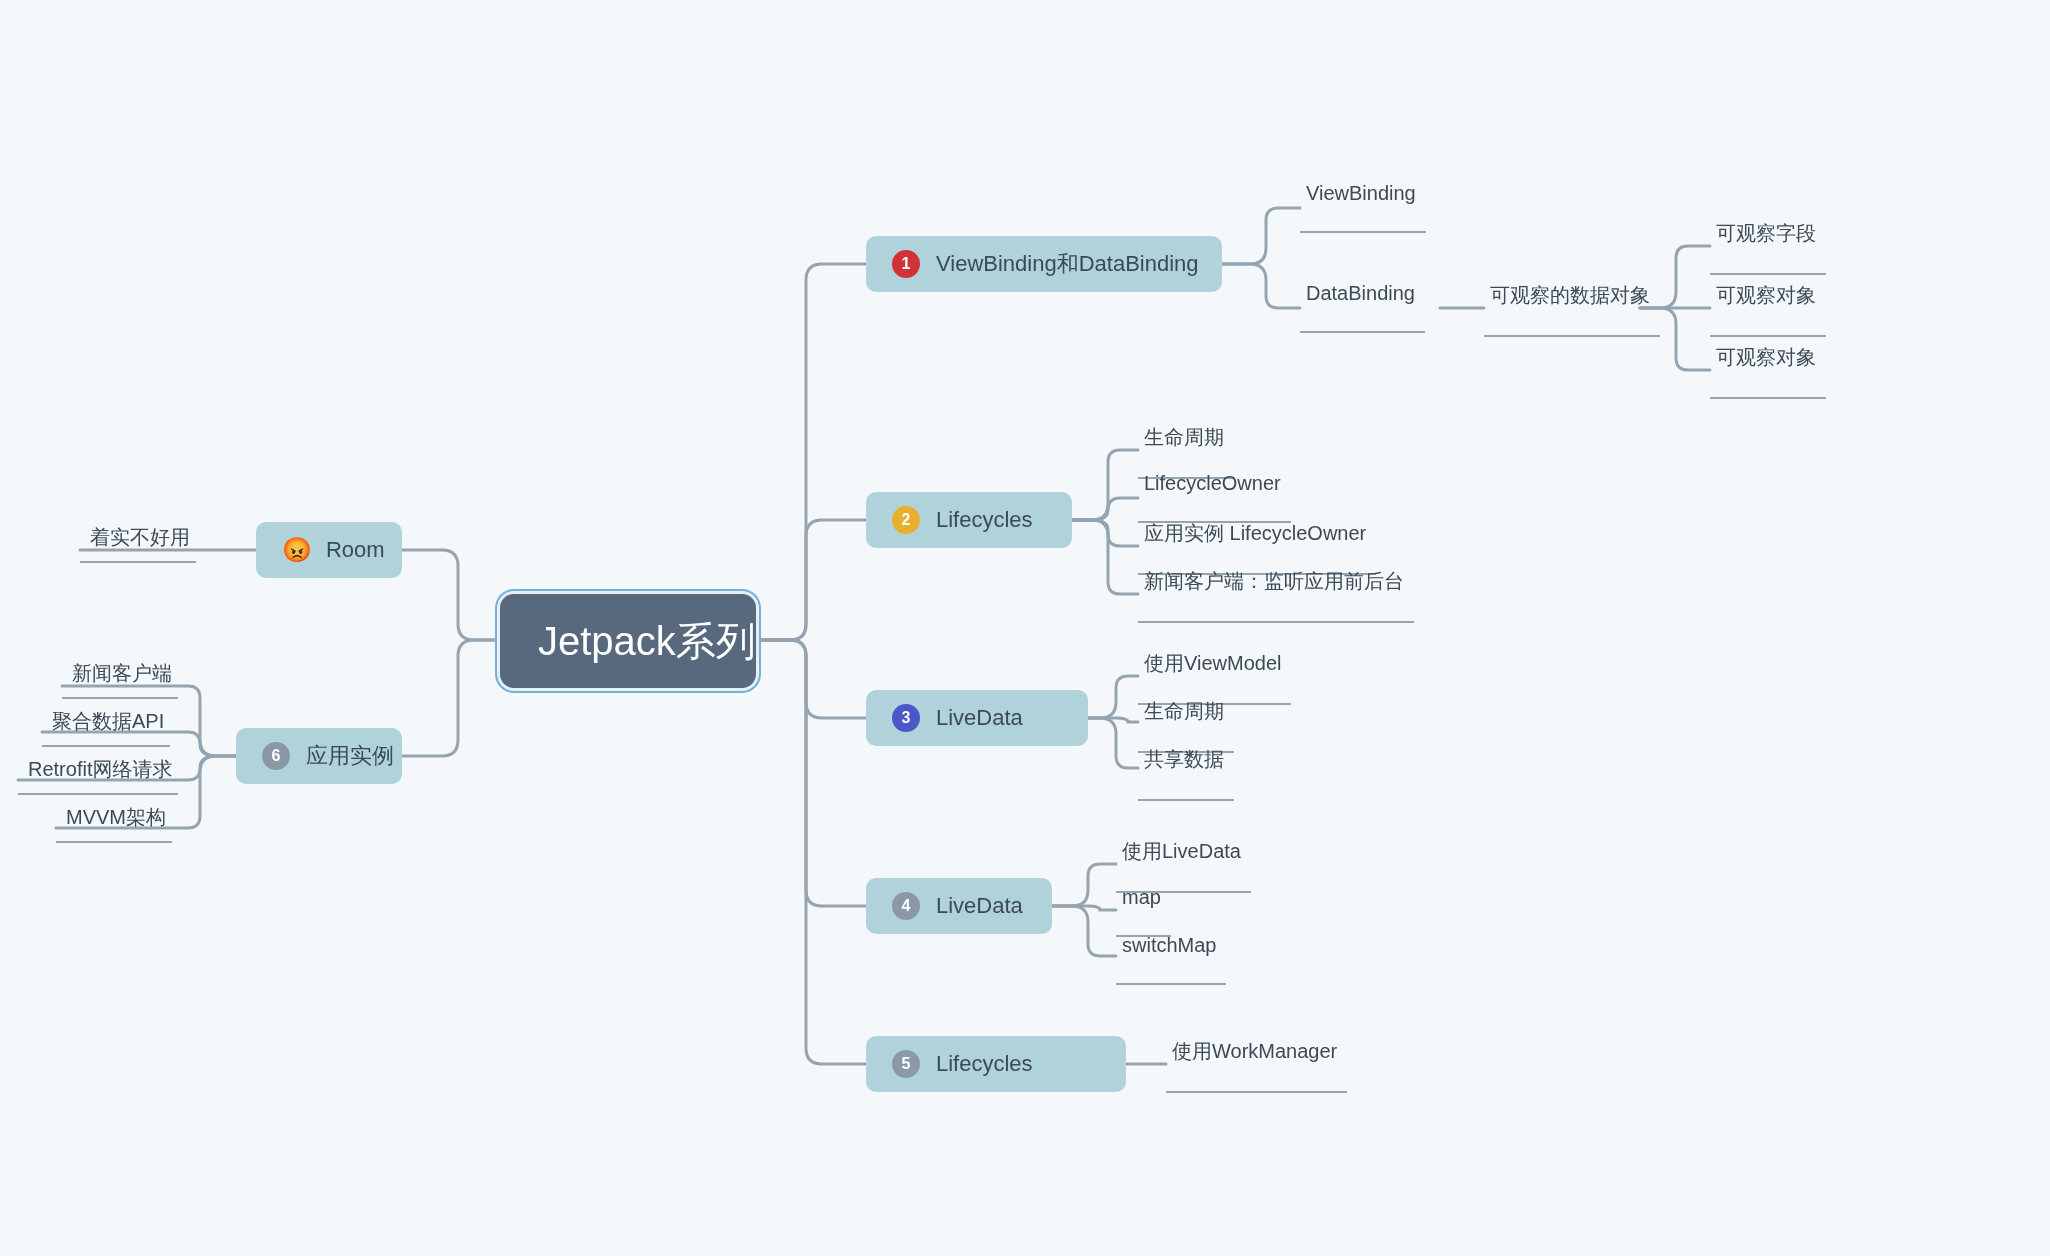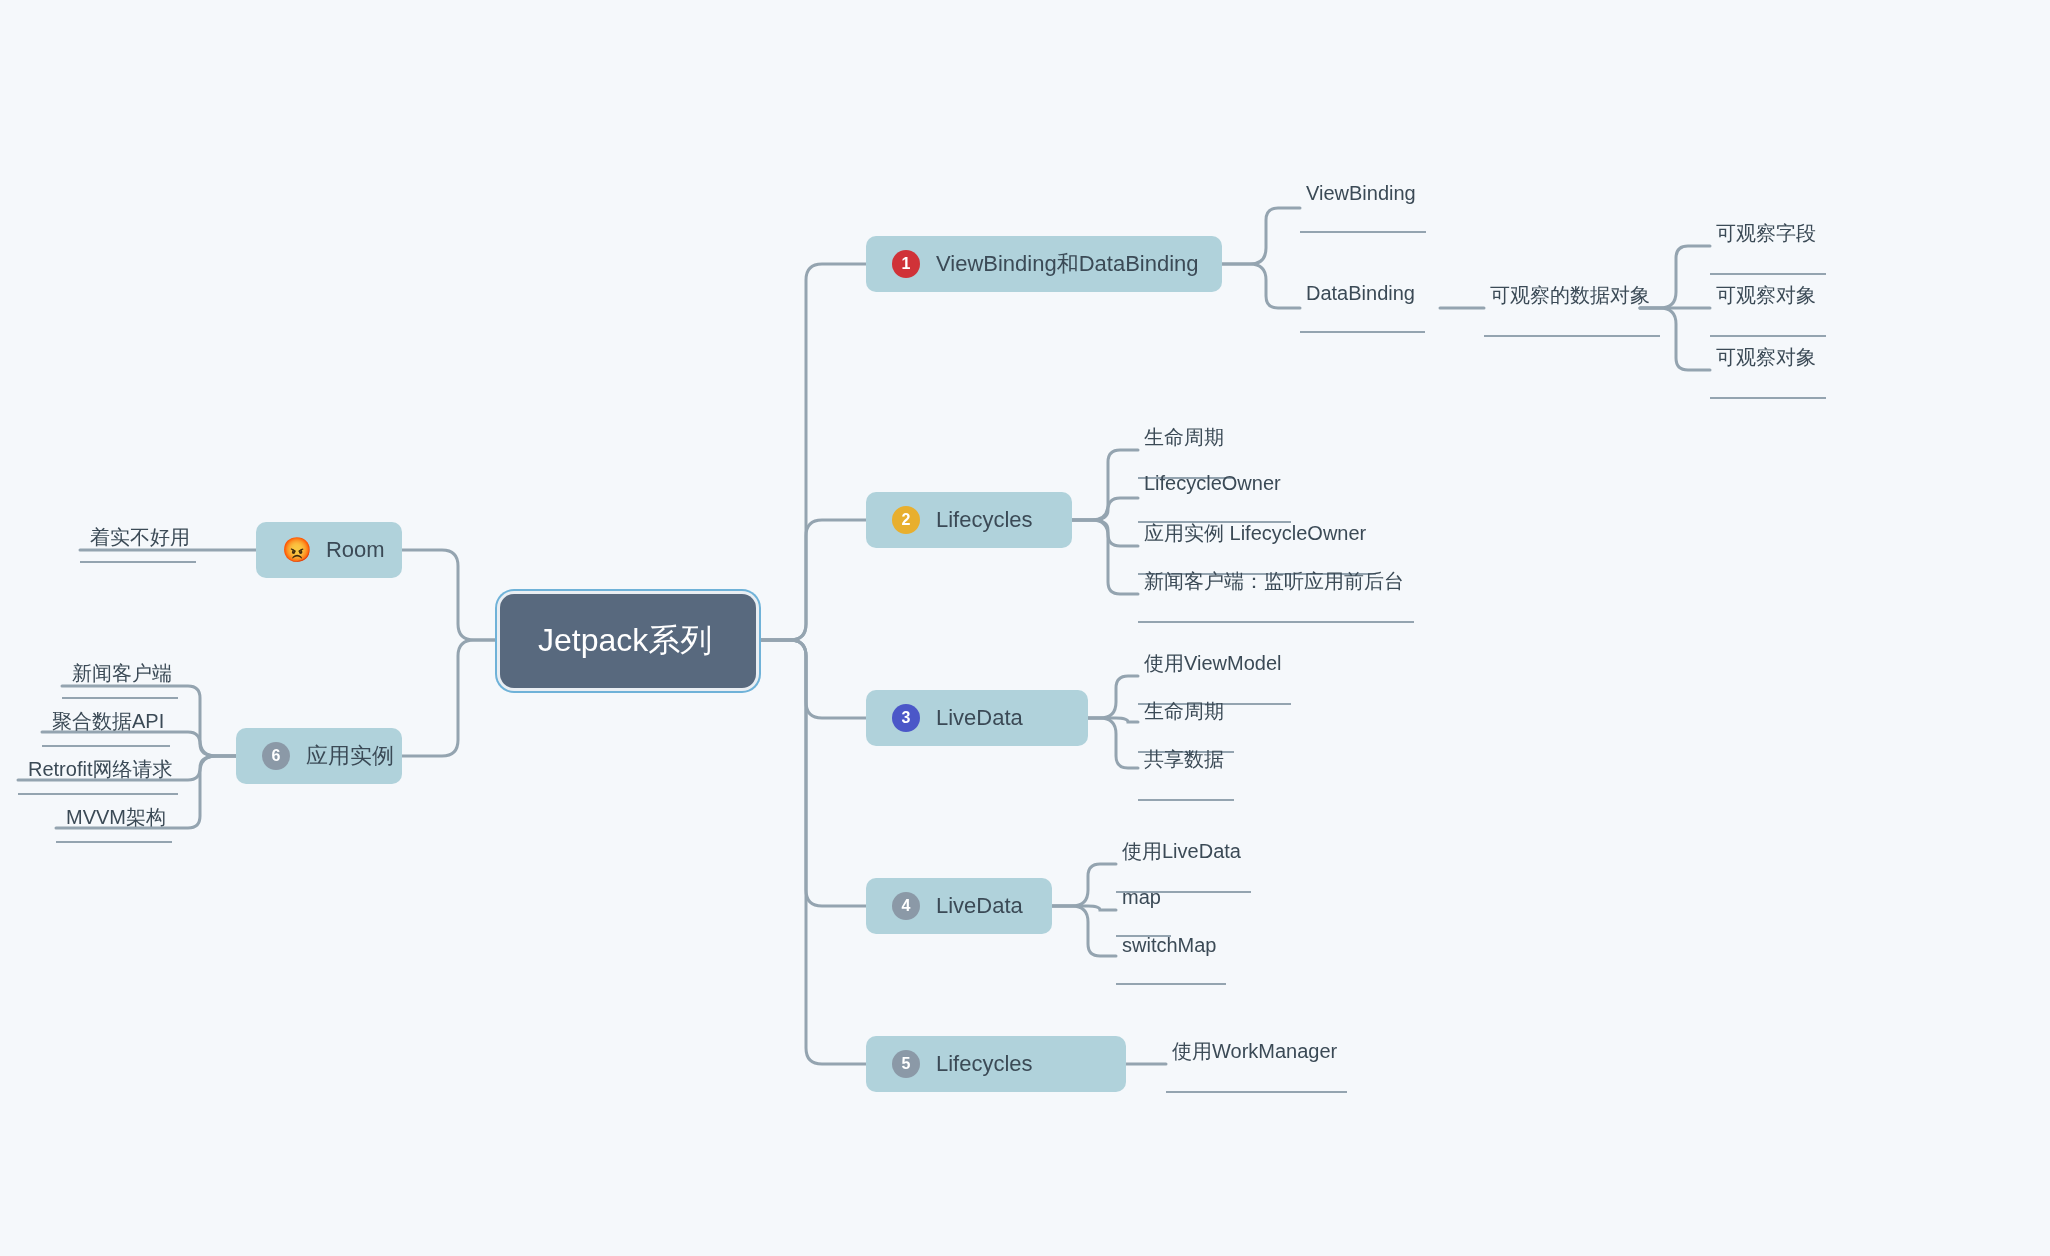--- a/index.html
+++ b/index.html
@@ -25,21 +25,21 @@
     font-size: 22px;
     display: flex;
     align-items: center;
     padding: 0 26px;
     height: 56px;
     white-space: nowrap;
   }
   .root {
     background: #58697e;
     color: #fff;
-    font-size: 32px;
+    font-size: 40px;
     height: 90px;
     border-radius: 12px;
     padding: 0 36px;
     box-shadow: 0 0 0 2px #58697e, 0 0 0 5px #e9eef3, 0 0 0 7px #6fb2d8;
   }
   .badge {
     width: 28px; height: 28px;
     border-radius: 50%;
     display: inline-flex;
     align-items: center;

